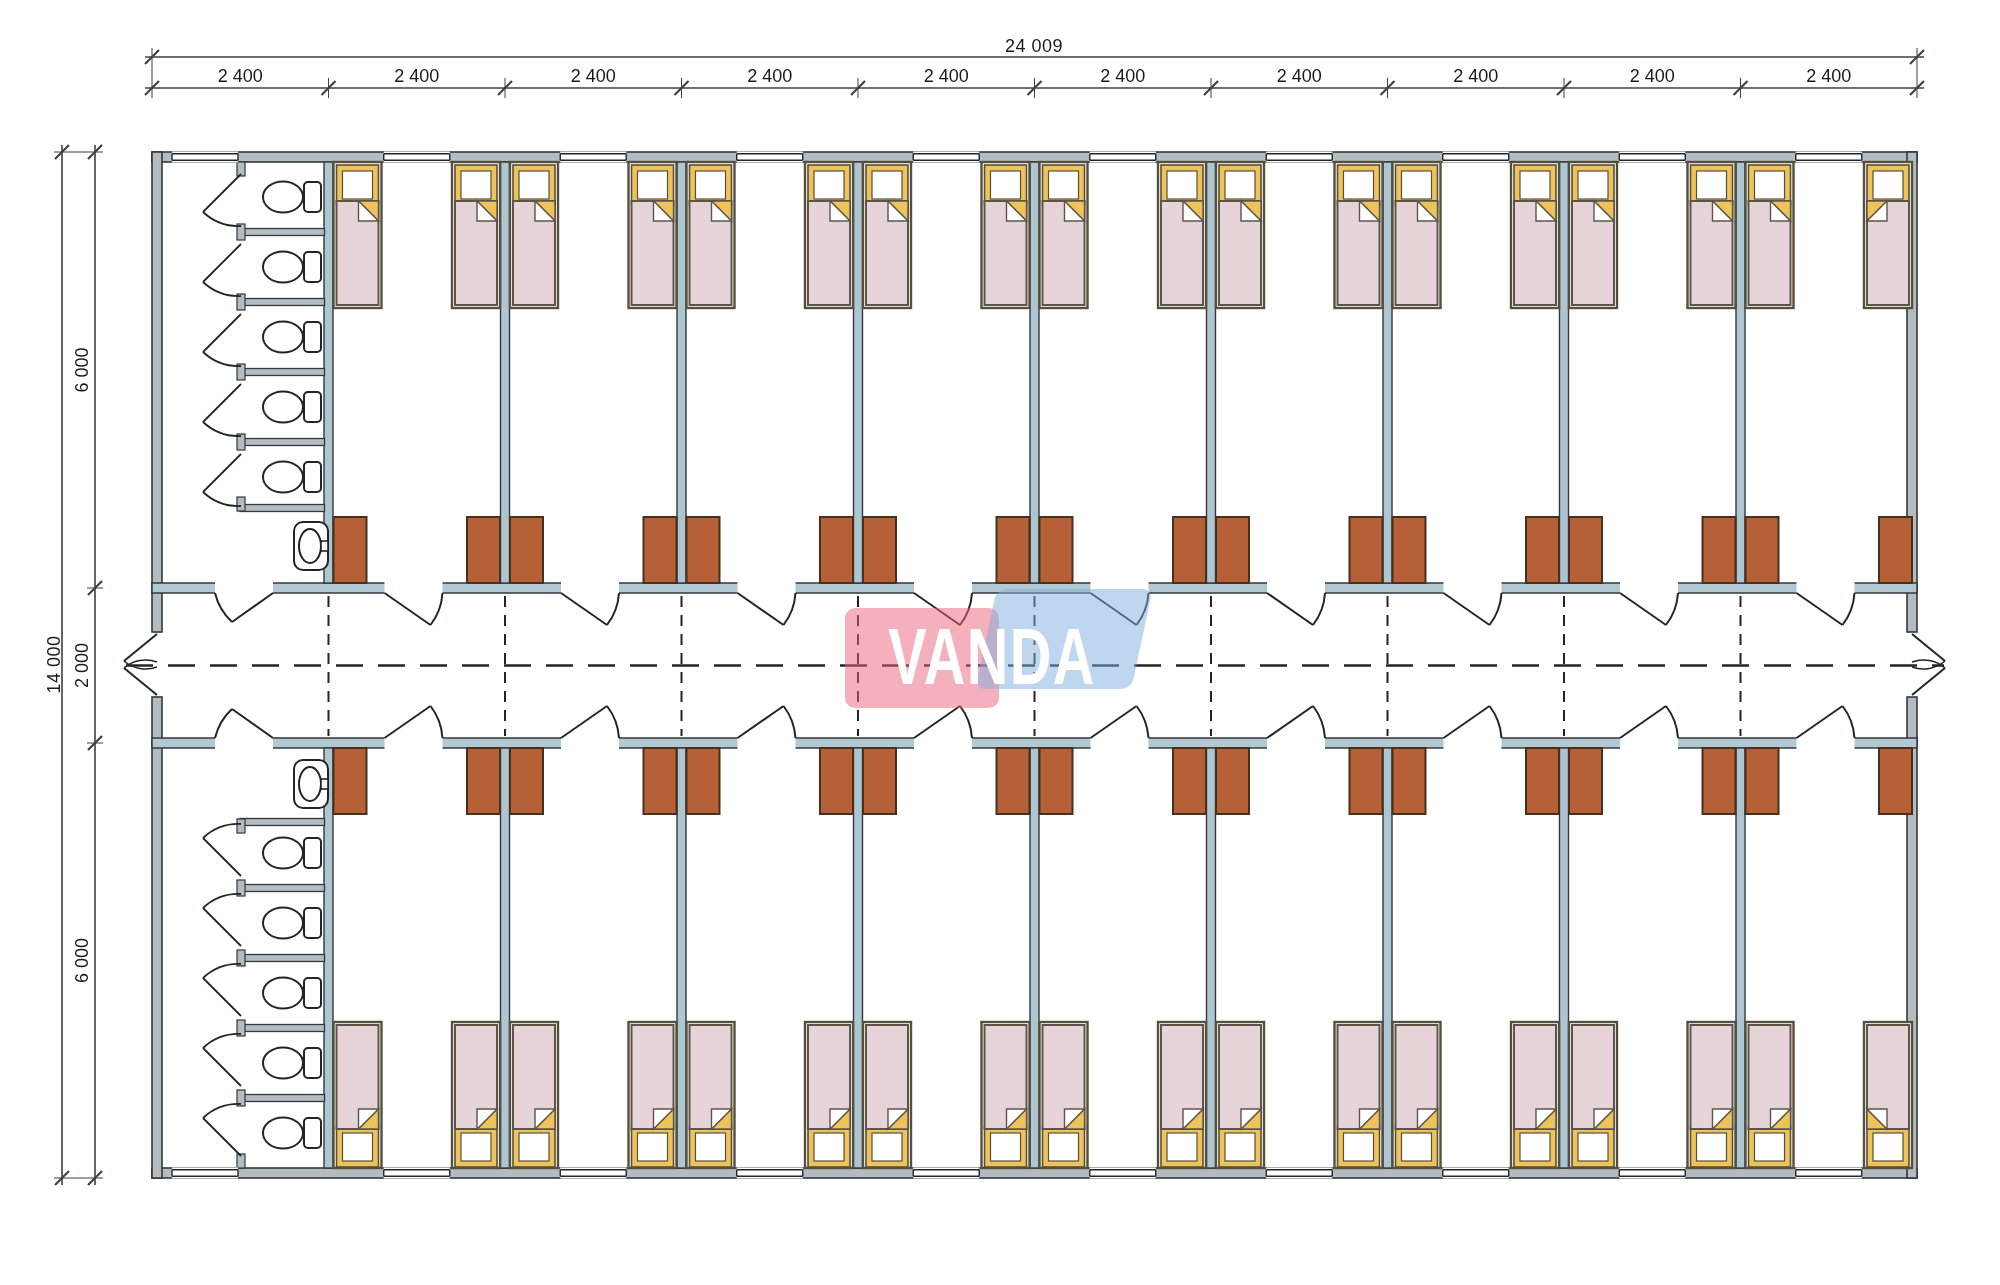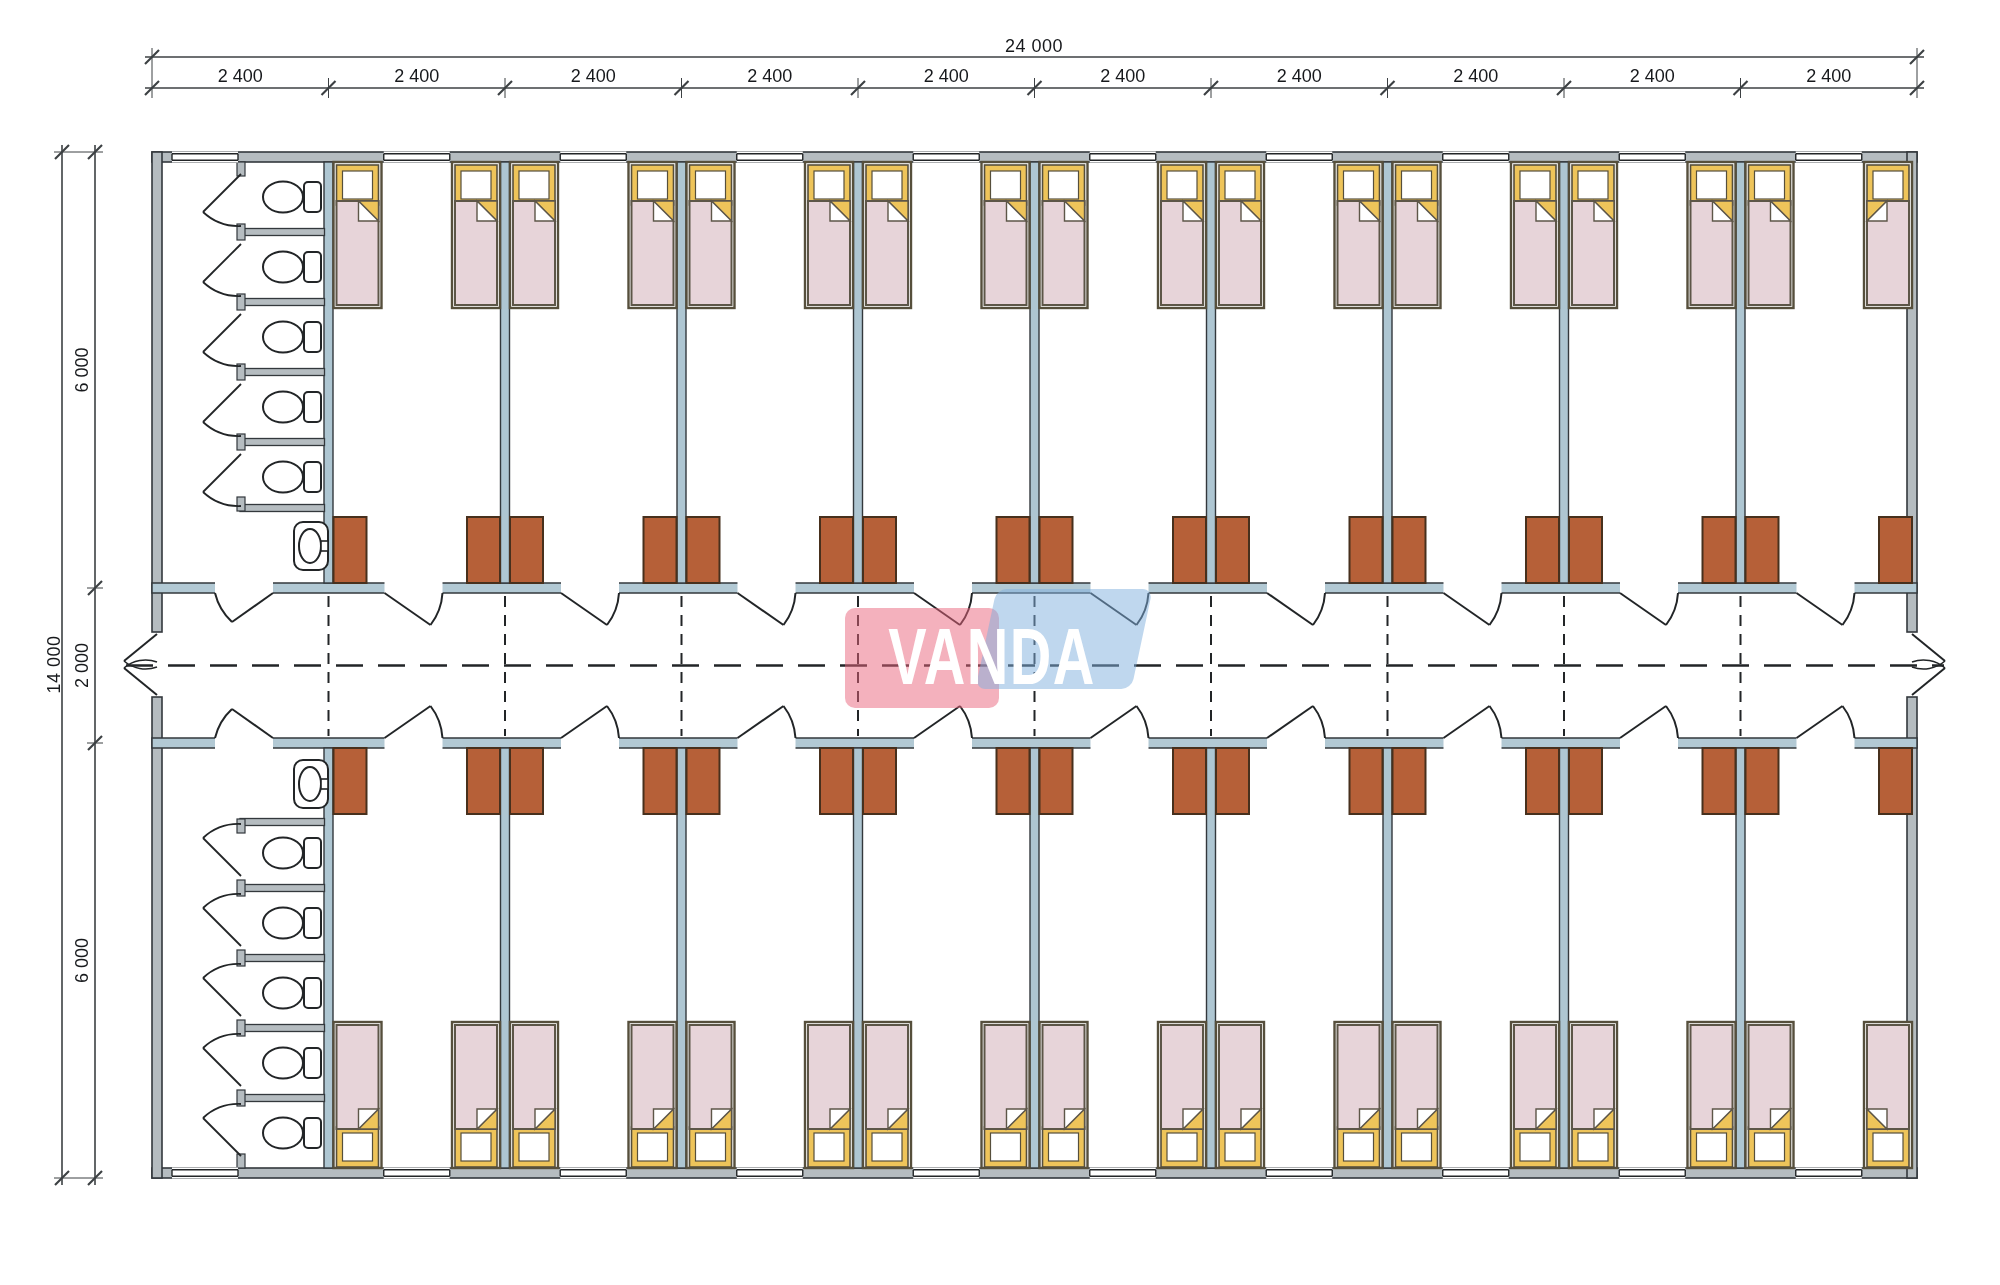--- a/index.html
+++ b/index.html
@@ -600,15 +600,15 @@
       <text x="88" y="665.5" font-size="18" text-anchor="middle" transform="rotate(-90 88 665.5)">2 000</text>
       <text x="88" y="960.5" font-size="18" text-anchor="middle" transform="rotate(-90 88 960.5)">6 000</text>
     </svg>
 
   <div class="wm">
     <div class="wm-pink"></div>
     <div class="wm-blue"></div>
     <div class="wm-text">VANDA</div>
   </div>
 
-  <div class="dim-label" id="dim-top-overall">24 000</div>
+  <div class="dim-label" id="dim-top-overall">24 009</div>
   <div class="dim-label" id="dim-left-overall">14 000</div>
 </div>
 
 </body></html>

